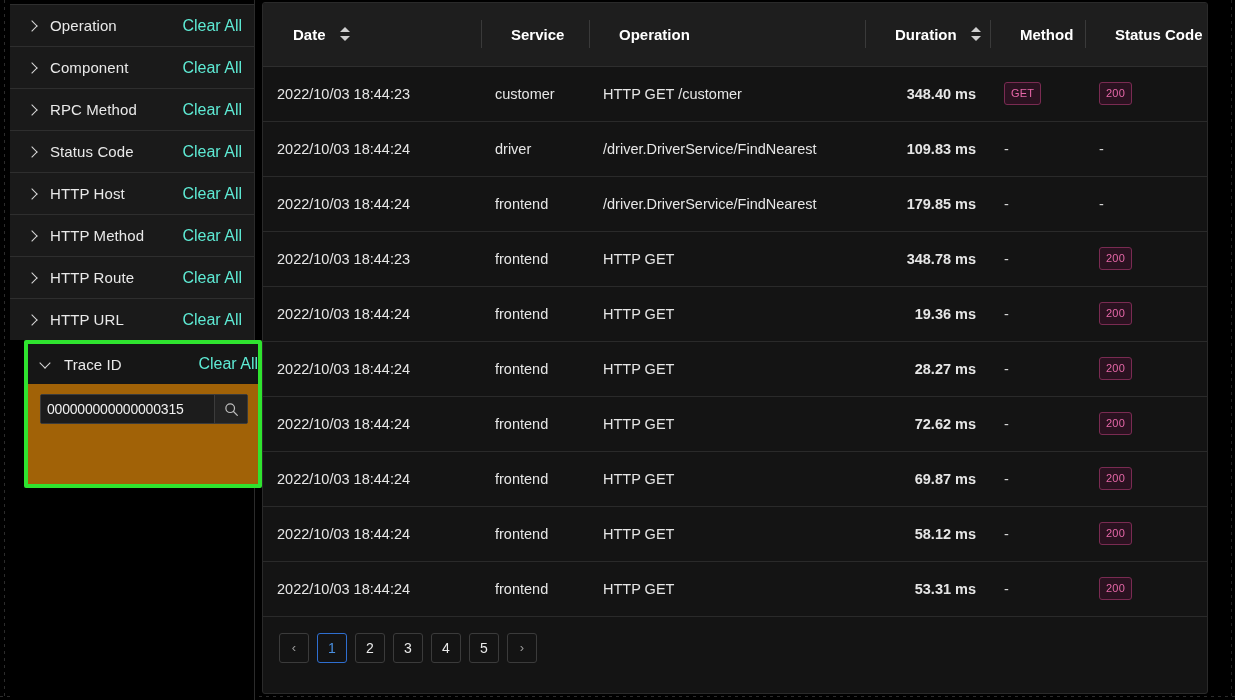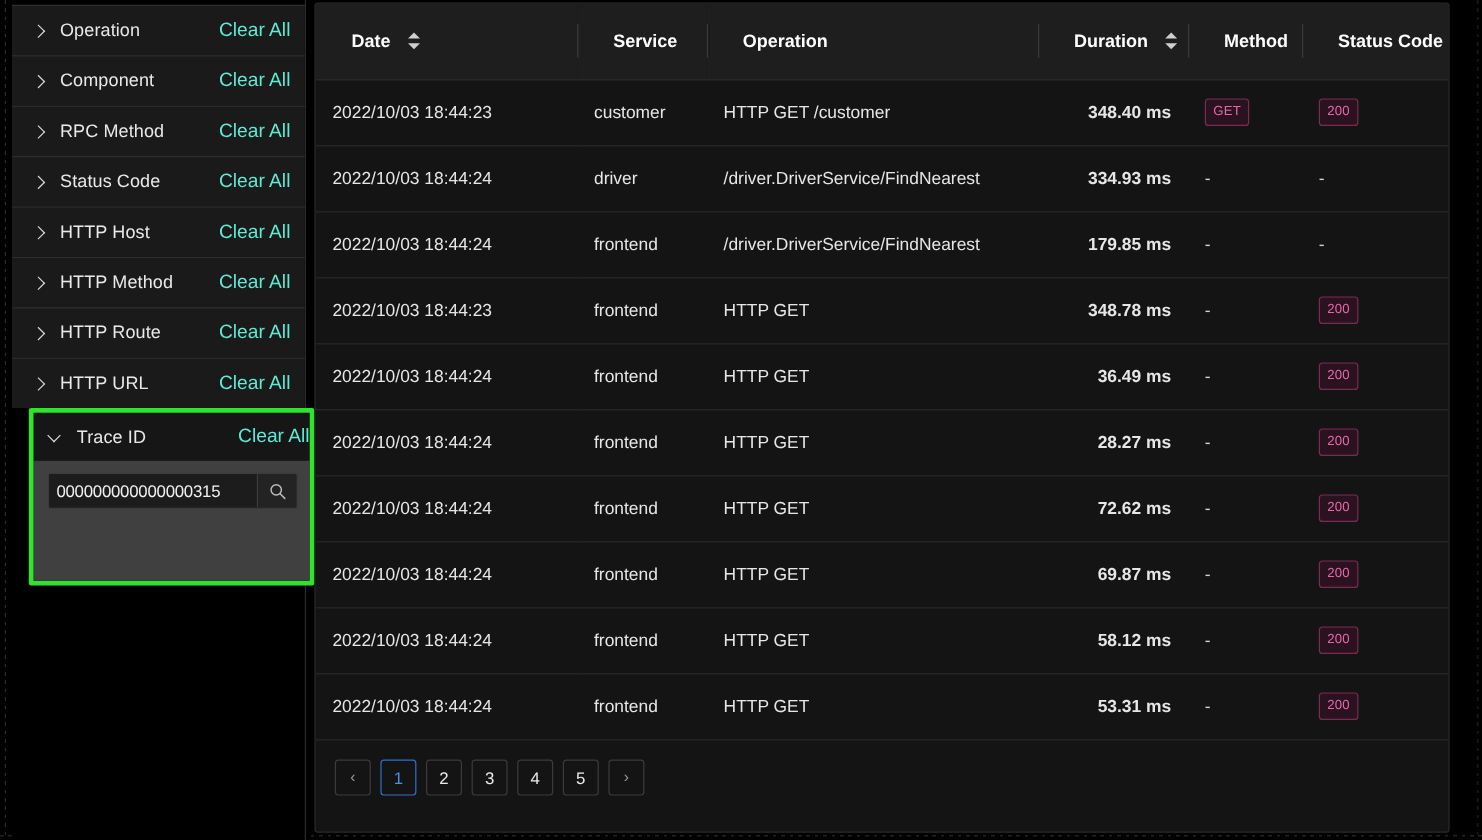--- a/index.html
+++ b/index.html
@@ -118,21 +118,21 @@
   .trace-header {
     height: 40px;
     display: flex;
     align-items: center;
     padding: 0 0 0 12px;
     background: #161616;
     cursor: pointer;
   }
   .trace-body {
     padding: 10px 12px 0 12px;
-    background: #404040;
+    background: #a16207;
     height: 100px;
   }
   .trace-input-wrap {
     display: flex;
     height: 30px;
     width: 208px;
     border: 1px solid #3b3b3b;
     border-radius: 2px;
     overflow: hidden;
     background: #1c1c1c;
@@ -392,21 +392,21 @@
             <td>customer</td>
             <td>HTTP GET /customer</td>
             <td class="num">348.40 ms</td>
             <td><span class="badge">GET</span></td>
             <td><span class="badge">200</span></td>
           </tr>
           <tr>
             <td>2022/10/03 18:44:24</td>
             <td>driver</td>
             <td>/driver.DriverService/FindNearest</td>
-            <td class="num">334.93 ms</td>
+            <td class="num">109.83 ms</td>
             <td><span class="dash">-</span></td>
             <td><span class="dash">-</span></td>
           </tr>
           <tr>
             <td>2022/10/03 18:44:24</td>
             <td>frontend</td>
             <td>/driver.DriverService/FindNearest</td>
             <td class="num">179.85 ms</td>
             <td><span class="dash">-</span></td>
             <td><span class="dash">-</span></td>
@@ -416,21 +416,21 @@
             <td>frontend</td>
             <td>HTTP GET</td>
             <td class="num">348.78 ms</td>
             <td><span class="dash">-</span></td>
             <td><span class="badge">200</span></td>
           </tr>
           <tr>
             <td>2022/10/03 18:44:24</td>
             <td>frontend</td>
             <td>HTTP GET</td>
-            <td class="num">36.49 ms</td>
+            <td class="num">19.36 ms</td>
             <td><span class="dash">-</span></td>
             <td><span class="badge">200</span></td>
           </tr>
           <tr>
             <td>2022/10/03 18:44:24</td>
             <td>frontend</td>
             <td>HTTP GET</td>
             <td class="num">28.27 ms</td>
             <td><span class="dash">-</span></td>
             <td><span class="badge">200</span></td>

